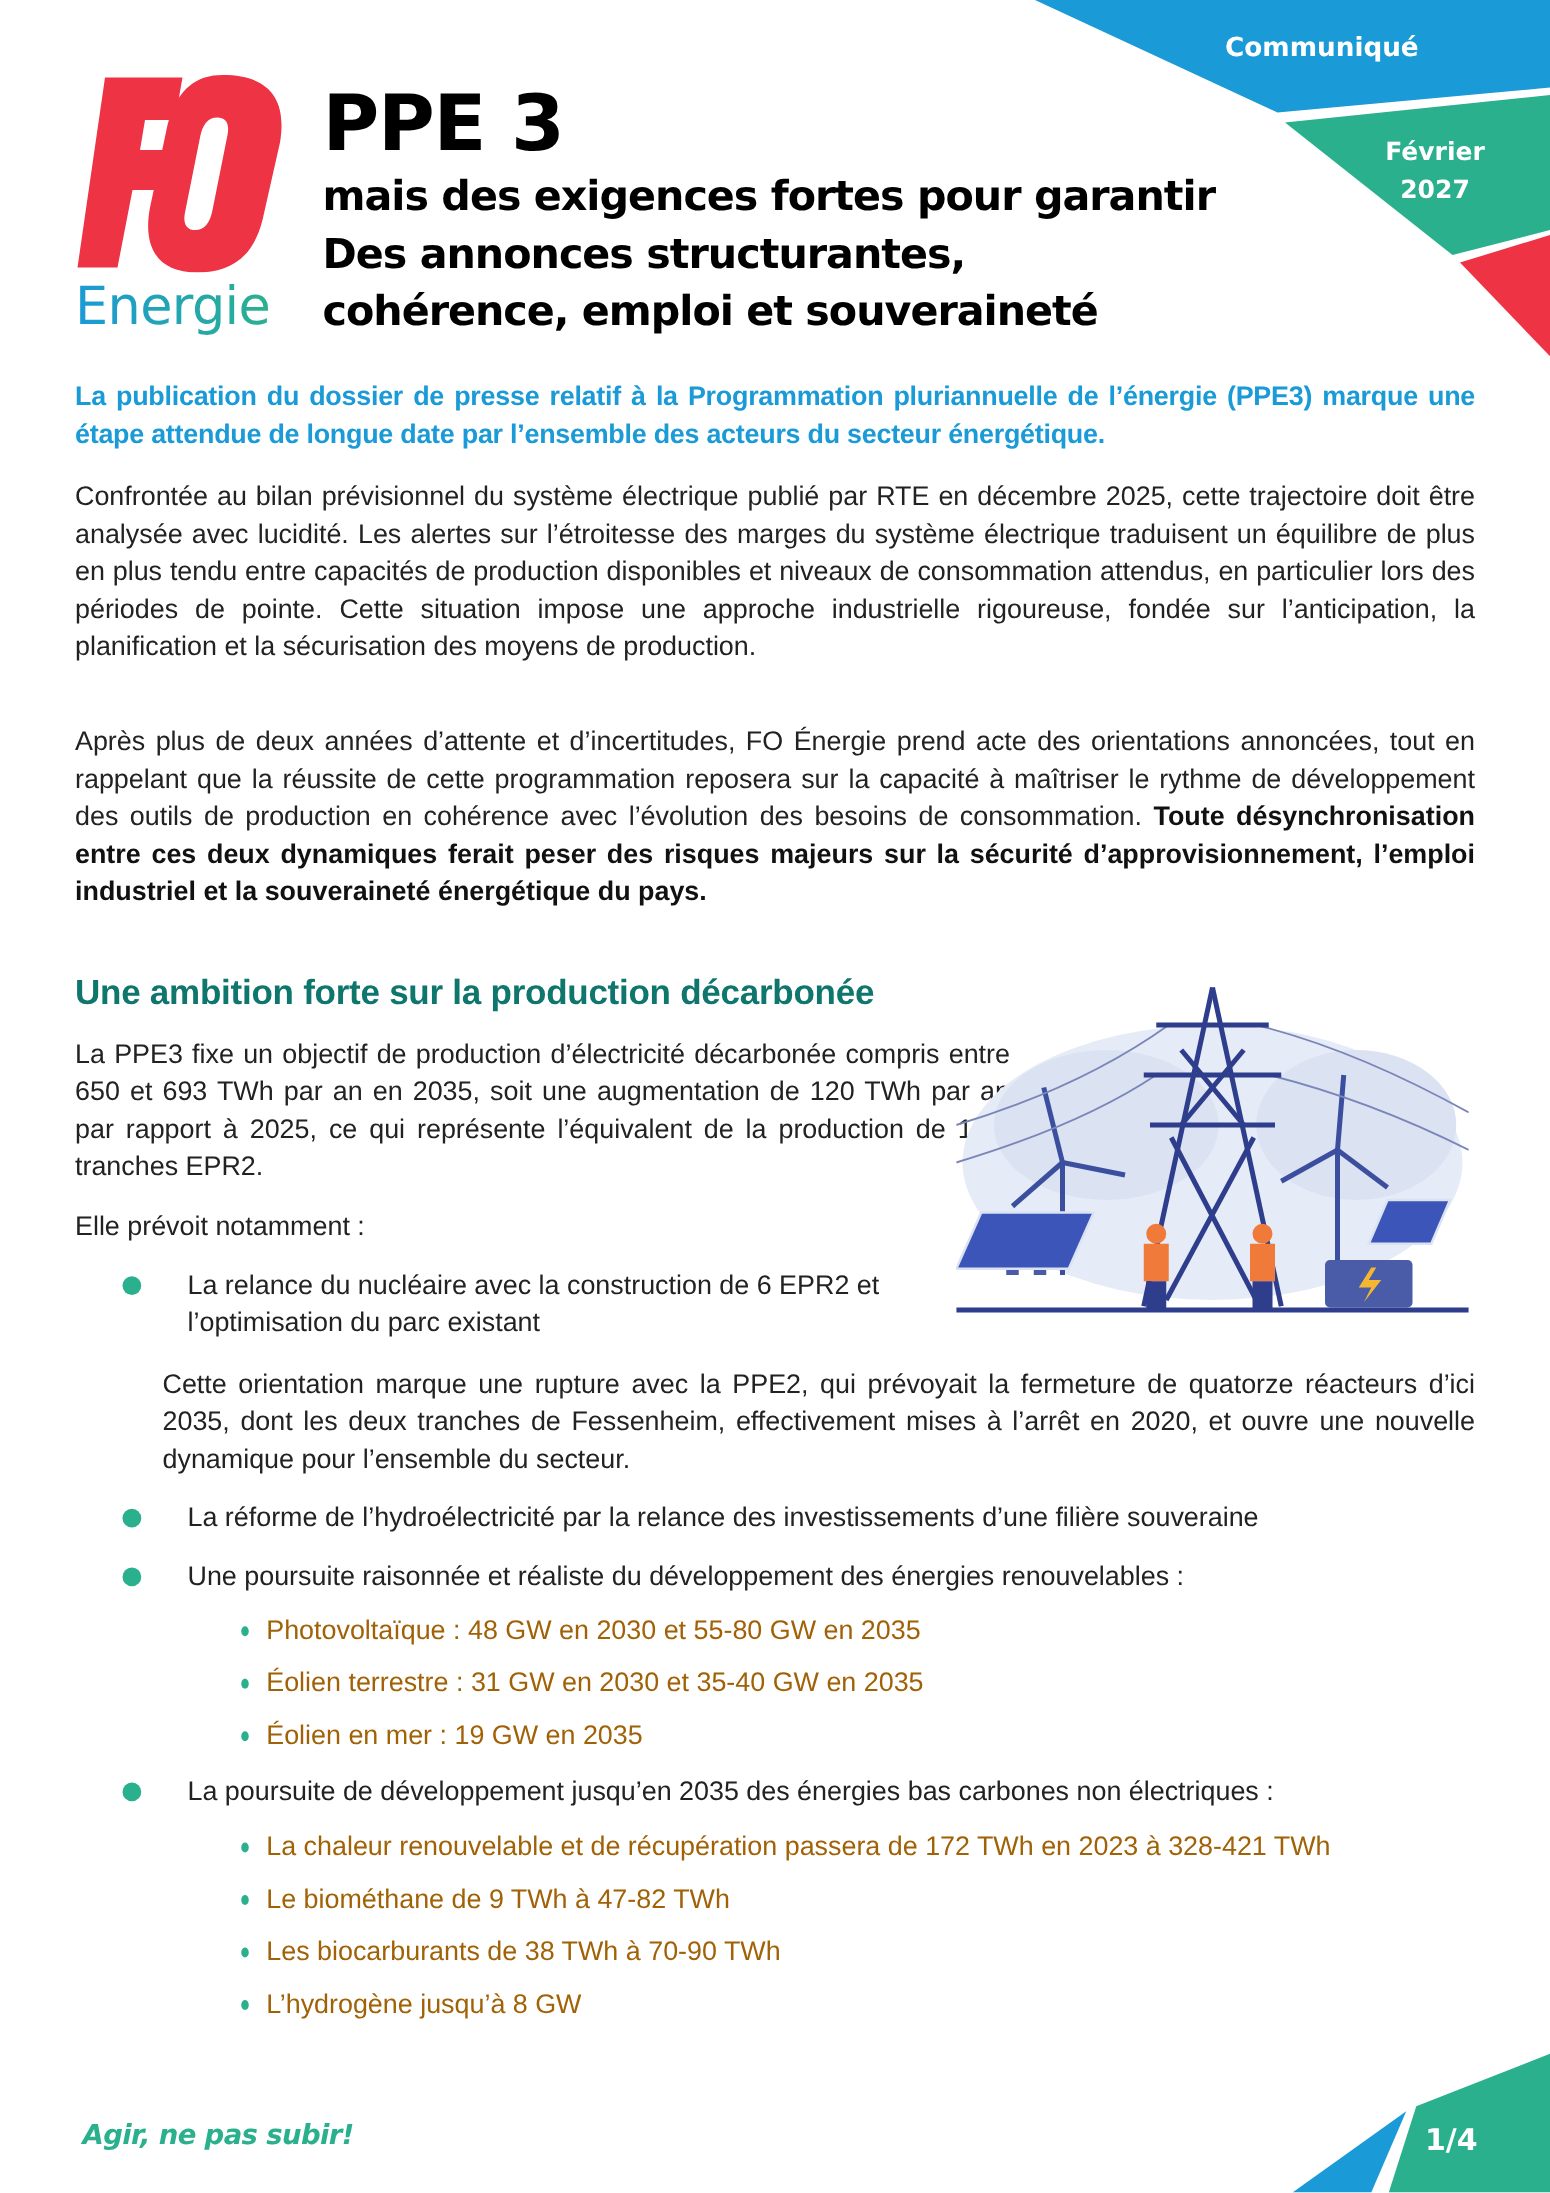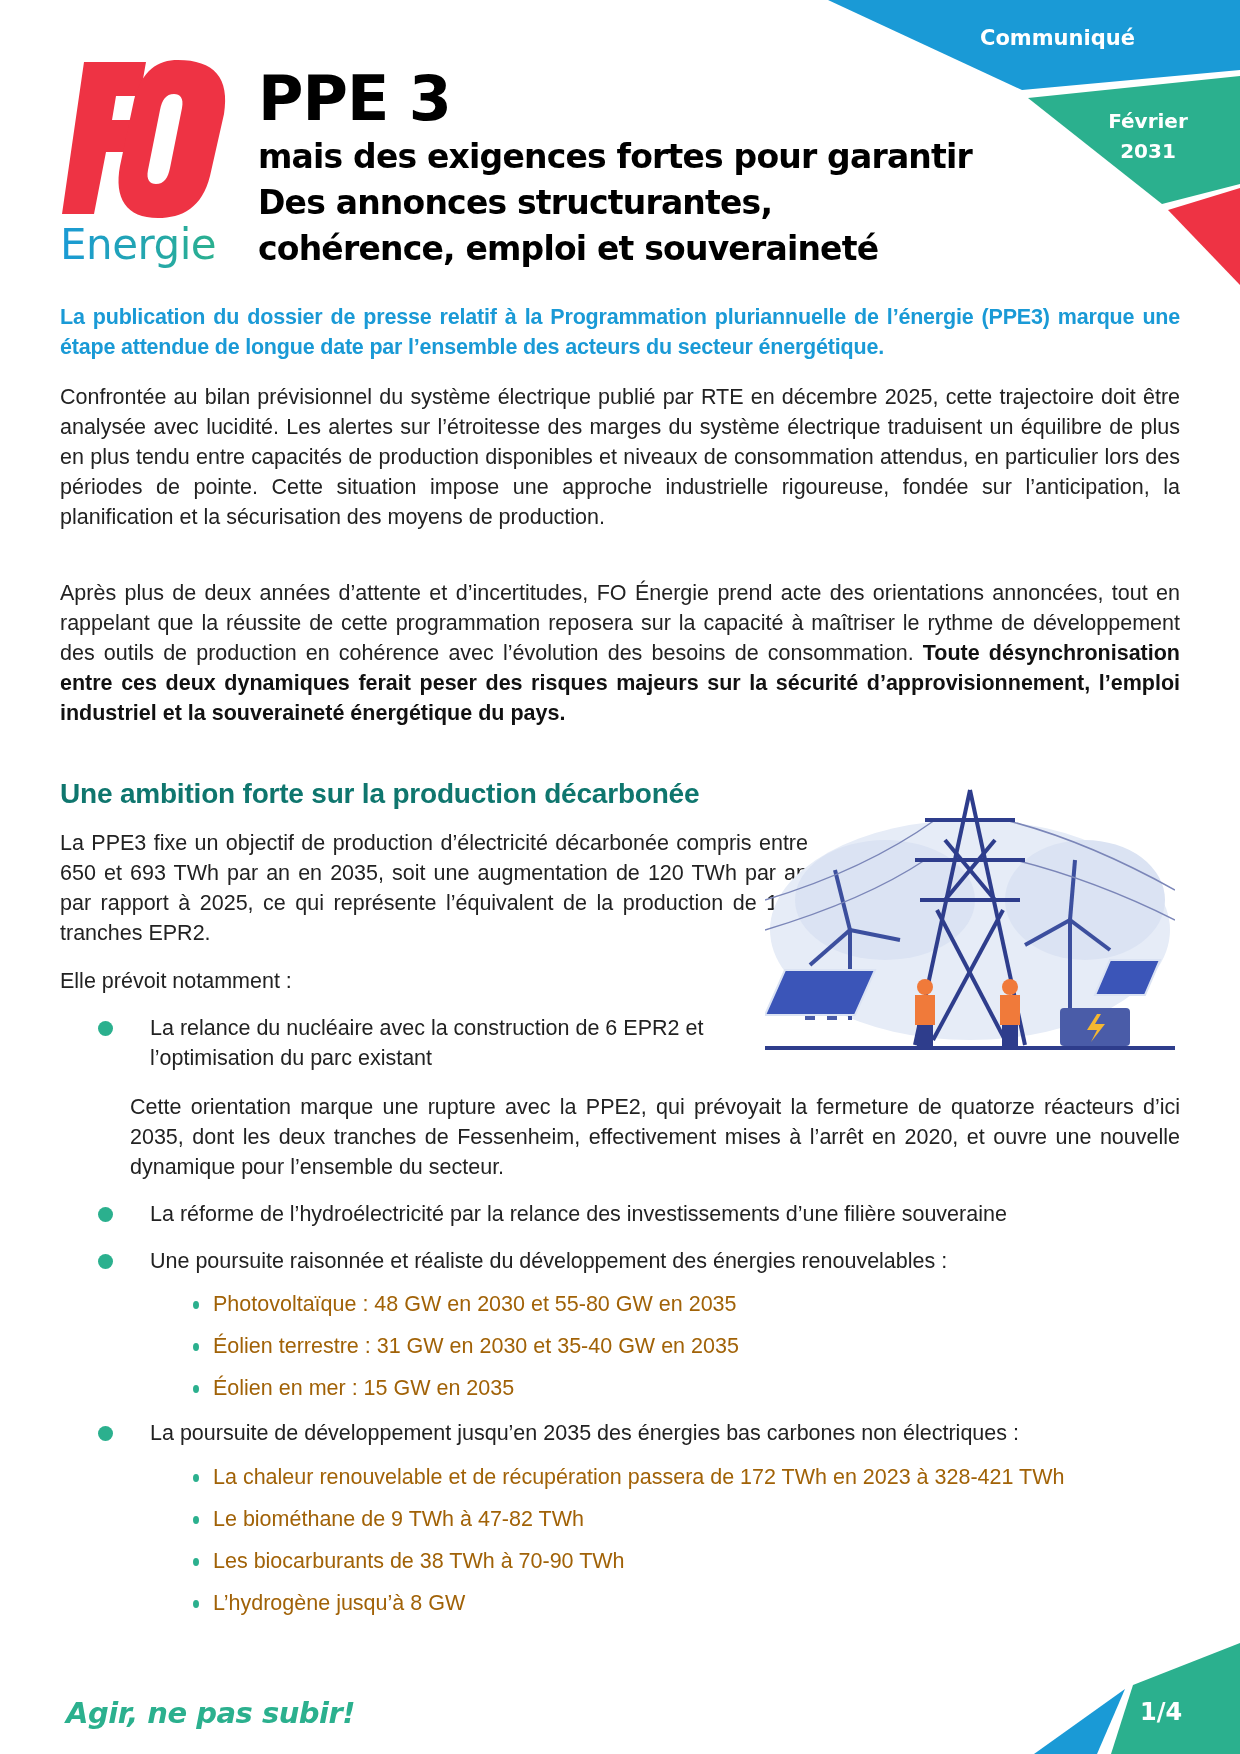--- a/index.html
+++ b/index.html
@@ -44,36 +44,36 @@
   .b2 { top: 1199px; width: 1100px; }
   .b3 { top: 1246px; width: 1100px; }
   .b4 { top: 1418px; width: 1100px; }
 
   .sub { position: absolute; left: 193px; font-size: 21.5px; line-height: 30px; color: #a16207; }
   .sub .sdot { position: absolute; left: 0; top: 12px; width: 6px; height: 8px; border-radius: 50%; background: #2bb08e; }
   .sub .stxt { margin-left: 20px; white-space: nowrap; }
   .s1 { top: 1289px; } .s2 { top: 1331px; } .s3 { top: 1373px; }
   .s4 { top: 1462px; } .s5 { top: 1504px; } .s6 { top: 1546px; } .s7 { top: 1588px; }
 
-  .footer-slogan { position: absolute; left: 66px; top: 1696px; font-size: 29px; font-weight: bold; font-style: italic; color: #2bb08e; font-family: "DejaVu Sans", sans-serif; letter-spacing: -0.5px; }
+  .footer-slogan { position: absolute; left: 66px; top: 1696px; font-size: 22px; font-weight: bold; font-style: italic; color: #2bb08e; font-family: "DejaVu Sans", sans-serif; letter-spacing: -0.5px; }
 </style>
 </head>
 <body>
 
 <svg class="corner-svg" viewBox="0 0 1240 1754">
   <polygon points="828,0 1240,0 1240,70 1022,90" fill="#1a9ad6"></polygon>
   <polygon points="1028,98 1240,76 1240,184 1162,204" fill="#2bb08e"></polygon>
   <polygon points="1168,210 1240,188 1240,285" fill="#ee3344"></polygon>
   <polygon points="1125,1689 1097,1754 1034,1754" fill="#1a9ad6"></polygon>
   <polygon points="1133,1685 1240,1643 1240,1754 1111,1754" fill="#2bb08e"></polygon>
 </svg>
 <div class="corner-label lbl-communique">Communiqué</div>
 <div class="corner-label lbl-date">
   <div>Février</div>
-  <div>2031</div>
+  <div>2027</div>
 </div>
 
 <div class="logo">
   <svg class="logo-fo" width="175" height="160" viewBox="0 0 175 160">
 
     <polygon points="26,4 88,4 82,38 58,38 54,62 78,62 72,94 48,94 36,156 4,156" fill="#ee3344"></polygon>
 
     <path d="M120,2 C156,2 172,20 166,56 L152,118 C144,150 124,160 100,160 C68,160 56,140 62,108 L76,42 C84,12 100,2 120,2 Z M116,36 C108,36 104,42 102,52 L90,112 C88,122 92,126 98,126 C106,126 110,120 112,110 L124,50 C126,40 122,36 116,36 Z" fill="#ee3344"></path>
   </svg>
   <div class="logo-energie">Energie</div>
@@ -164,21 +164,21 @@
   <span class="dot"></span>
   <span class="txt">La réforme de l’hydroélectricité par la relance des investissements d’une filière souveraine</span>
 </div>
 
 <div class="bullet b3">
   <span class="dot"></span>
   <span class="txt">Une poursuite raisonnée et réaliste du développement des énergies renouvelables :</span>
 </div>
 <div class="sub s1"><span class="sdot"></span><span class="stxt">Photovoltaïque : 48 GW en 2030 et 55-80 GW en 2035</span></div>
 <div class="sub s2"><span class="sdot"></span><span class="stxt">Éolien terrestre : 31 GW en 2030 et 35-40 GW en 2035</span></div>
-<div class="sub s3"><span class="sdot"></span><span class="stxt">Éolien en mer : 15 GW en 2035</span></div>
+<div class="sub s3"><span class="sdot"></span><span class="stxt">Éolien en mer : 19 GW en 2035</span></div>
 
 <div class="bullet b4">
   <span class="dot"></span>
   <span class="txt">La poursuite de développement jusqu’en 2035 des énergies bas carbones non électriques :</span>
 </div>
 <div class="sub s4"><span class="sdot"></span><span class="stxt">La chaleur renouvelable et de récupération passera de 172 TWh en 2023 à 328-421 TWh</span></div>
 <div class="sub s5"><span class="sdot"></span><span class="stxt">Le biométhane de 9 TWh à 47-82 TWh</span></div>
 <div class="sub s6"><span class="sdot"></span><span class="stxt">Les biocarburants de 38 TWh à 70-90 TWh</span></div>
 <div class="sub s7"><span class="sdot"></span><span class="stxt">L’hydrogène jusqu’à 8 GW</span></div>
 

